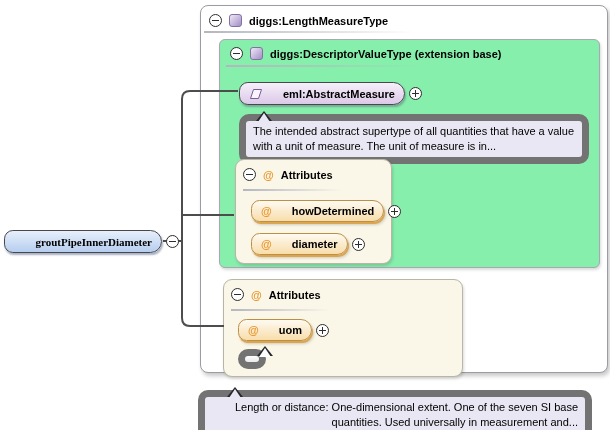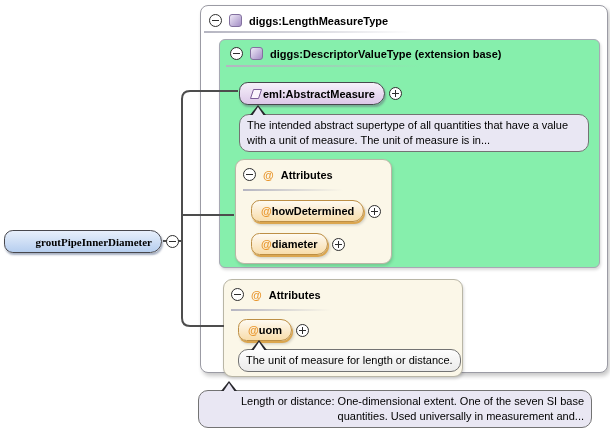--- a/index.html
+++ b/index.html
@@ -23,31 +23,31 @@
     position:relative;flex:none;}
   .circ::before{content:"";position:absolute;left:2px;right:2px;top:5px;height:1px;background:#2d2d2d;}
   .circ.plus::after{content:"";position:absolute;top:2px;bottom:2px;left:5px;width:1px;background:#2d2d2d;}
 
   
   .sq{width:13px;height:13px;border:1px solid #83719f;border-radius:3px;flex:none;
     background:linear-gradient(135deg,#e7e0f2 10%,#a792c8 95%);}
 
   
   .row{position:absolute;display:flex;align-items:center;gap:4px;}
-  .pill{display:inline-flex;align-items:center;gap:0;height:23px;padding:0 9px;
+  .pill{display:inline-flex;align-items:center;gap:20px;height:23px;padding:0 9px;
     font-weight:bold;white-space:nowrap;border:1px solid #47474d;
     border-radius:10px 13px 13px 10px;}
   .pill.blue{background:linear-gradient(#e7effb,#b6ceef);box-shadow:1px 2px 2px rgba(60,80,120,.45);}
   .pill.purpel{background:linear-gradient(#f6f0fa,#dcc8e8);box-shadow:1px 2px 2px rgba(90,70,110,.4);}
   .pill.attr{height:22px;background:linear-gradient(#fefaf1,#f8ddab);border:1px solid #bd8f45;
     box-shadow:1px 2px 0 #dba64f,2px 3px 3px rgba(0,0,0,.18);}
   .at{color:#e8962d;font-weight:bold;}
 
   
-  .bubble{position:absolute;border:1px solid #737373;border-radius:10px;padding:3px 7px;
+  .bubble{position:absolute;border:7px solid #737373;border-radius:10px;padding:3px 7px;
     line-height:15px;background:#e9e7f3;}
   .bubble.white{background:linear-gradient(#fdfdfd,#ebebeb);}
   .bubble.nowrap{white-space:nowrap;}
   .ptr{position:absolute;top:-10px;width:0;height:0;border-left:8px solid transparent;
     border-right:8px solid transparent;border-bottom:10px solid #26262b;}
   .ptr-i{position:absolute;top:-8px;width:0;height:0;border-left:6px solid transparent;
     border-right:6px solid transparent;border-bottom:9px solid #e9e7f3;margin-left:2px;}
   .white .ptr-i{border-bottom-color:#fdfdfd;}
 
   svg.wires{position:absolute;left:0;top:0;pointer-events:none;}
@@ -127,21 +127,20 @@
         <div class="pill attr">
           <span class="at">@</span>
           <span>uom</span>
         </div>
         <span class="circ plus"></span>
       </div>
 
       <div class="bubble white nowrap" style="left:14px;top:69px;">
         <span class="ptr" style="left:12px;"></span>
         <span class="ptr-i" style="left:12px;"></span>
-        <span>The unit of measure for length or distance.</span>
       </div>
     </div>
   </div>
 
   <svg class="wires" width="610" height="430">
     <g fill="none" stroke="#4d4d4d" stroke-width="2">
       <path d="M163 241 H182"></path>
       <path d="M182 241 V99 Q182 91 190 91 H238"></path>
       <path d="M182 215 H234"></path>
       <path d="M182 241 V318 Q182 326 190 326 H224"></path>

